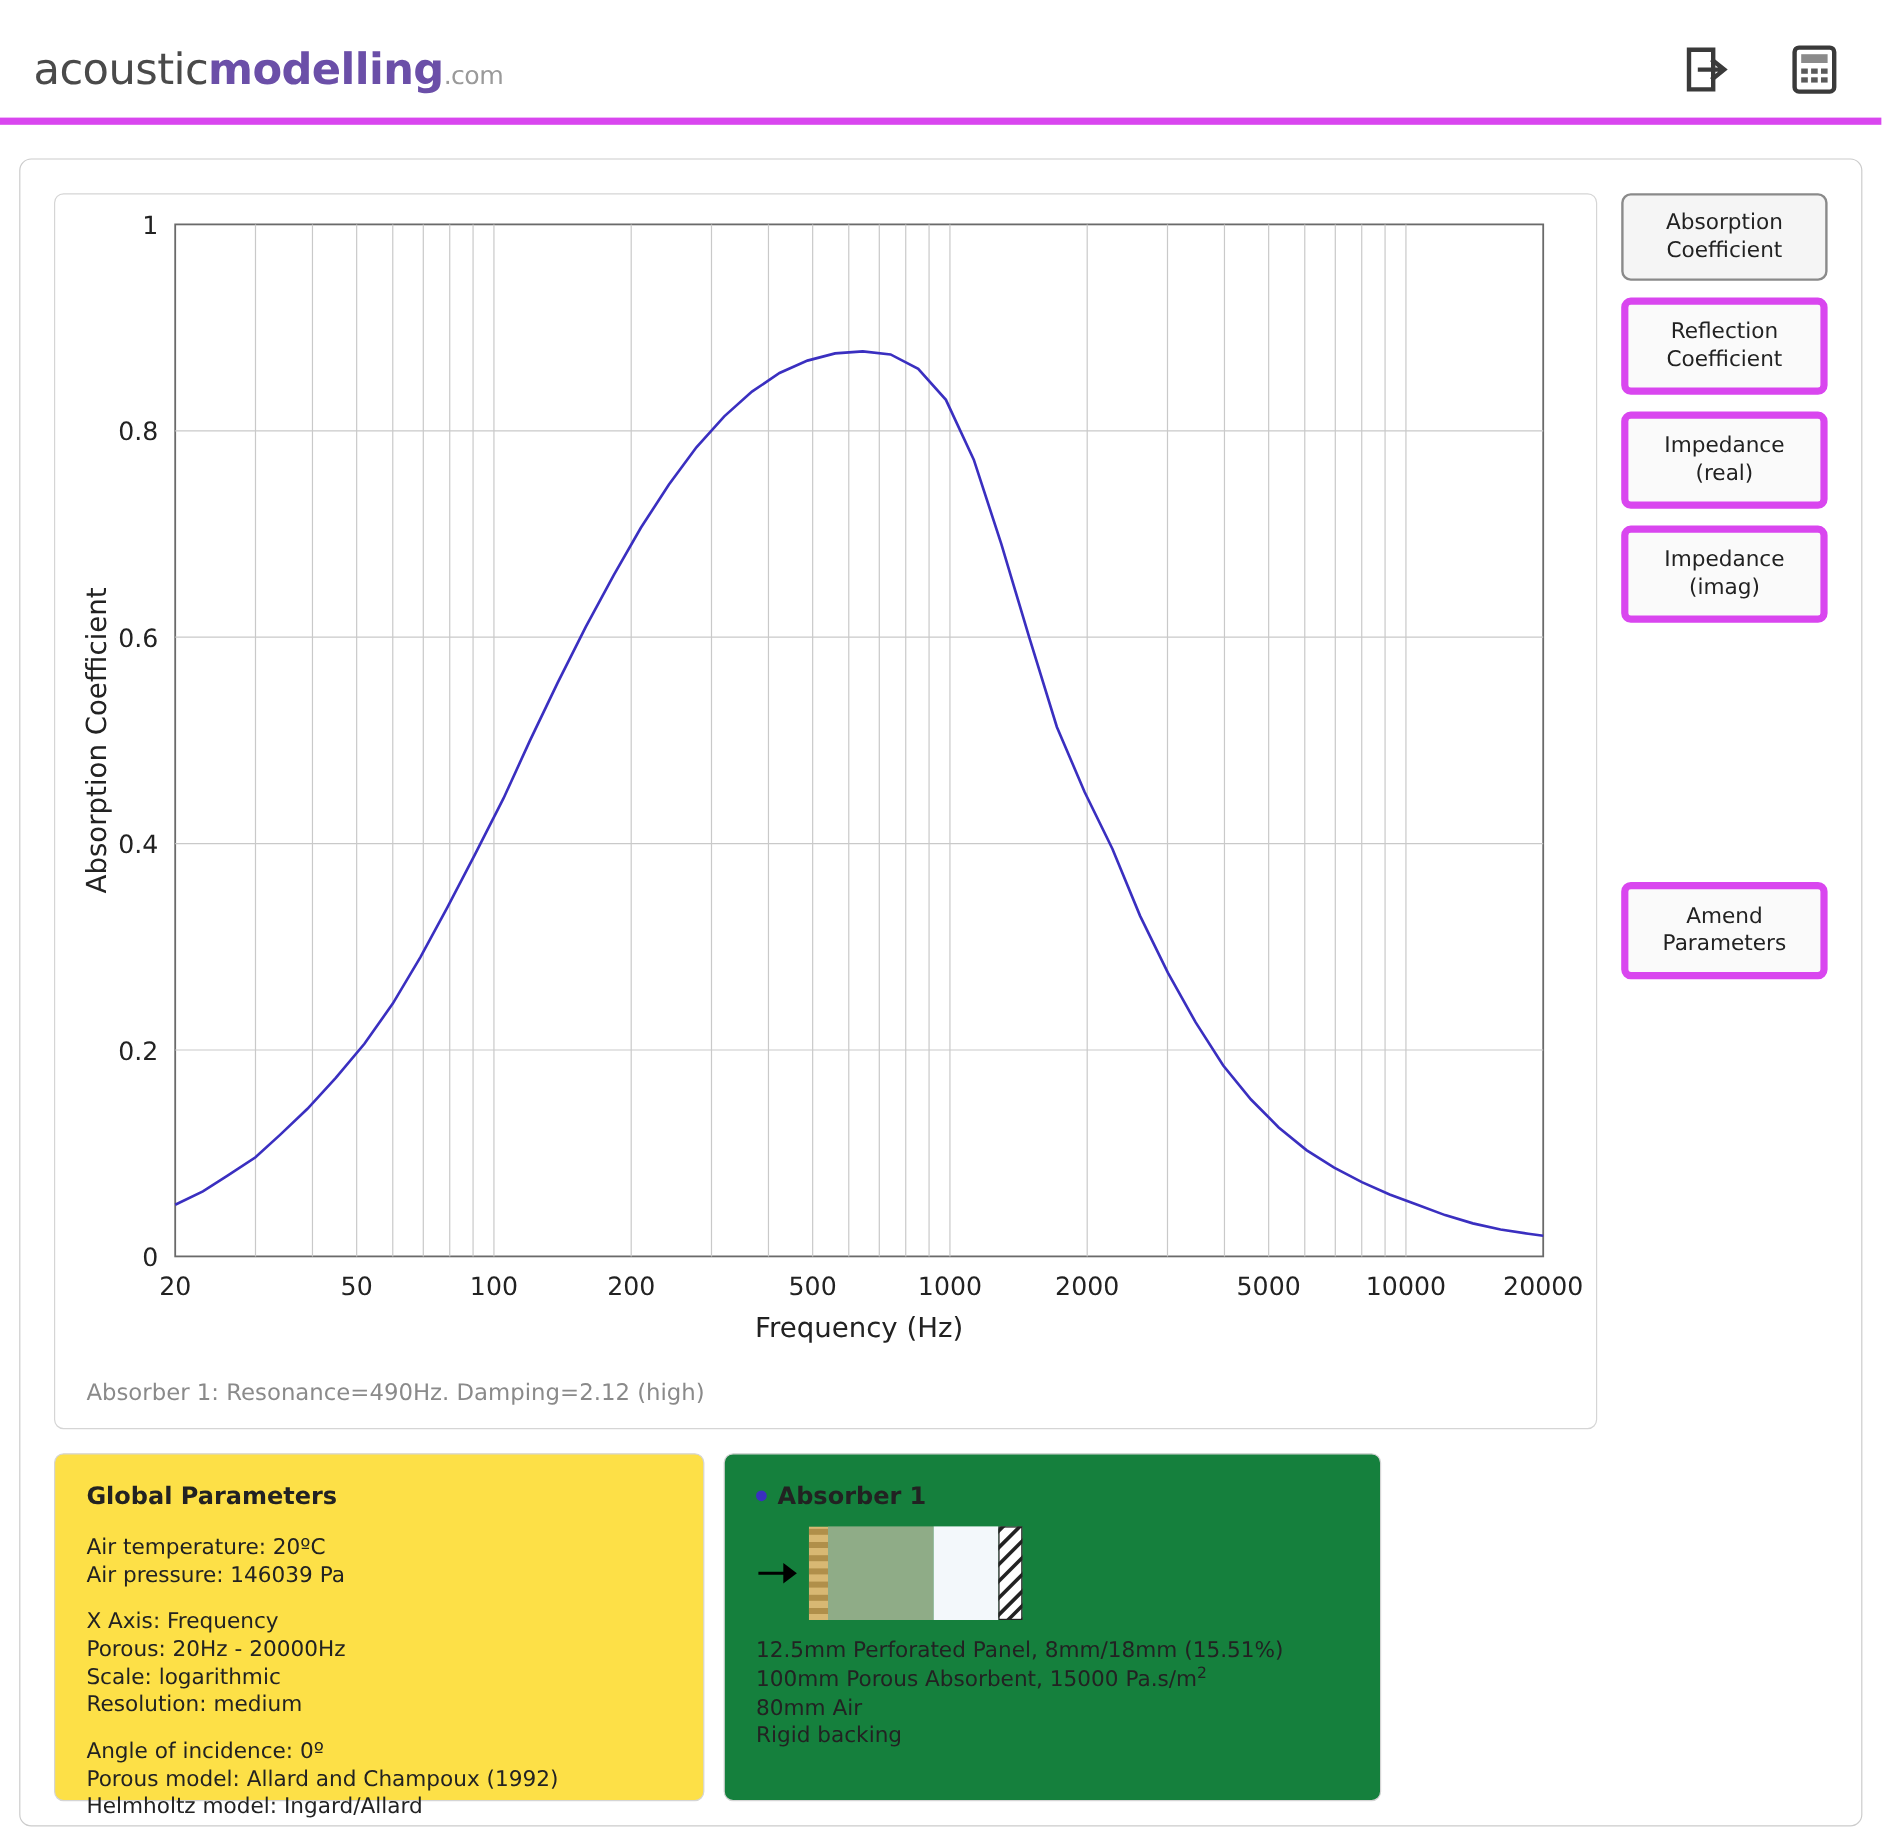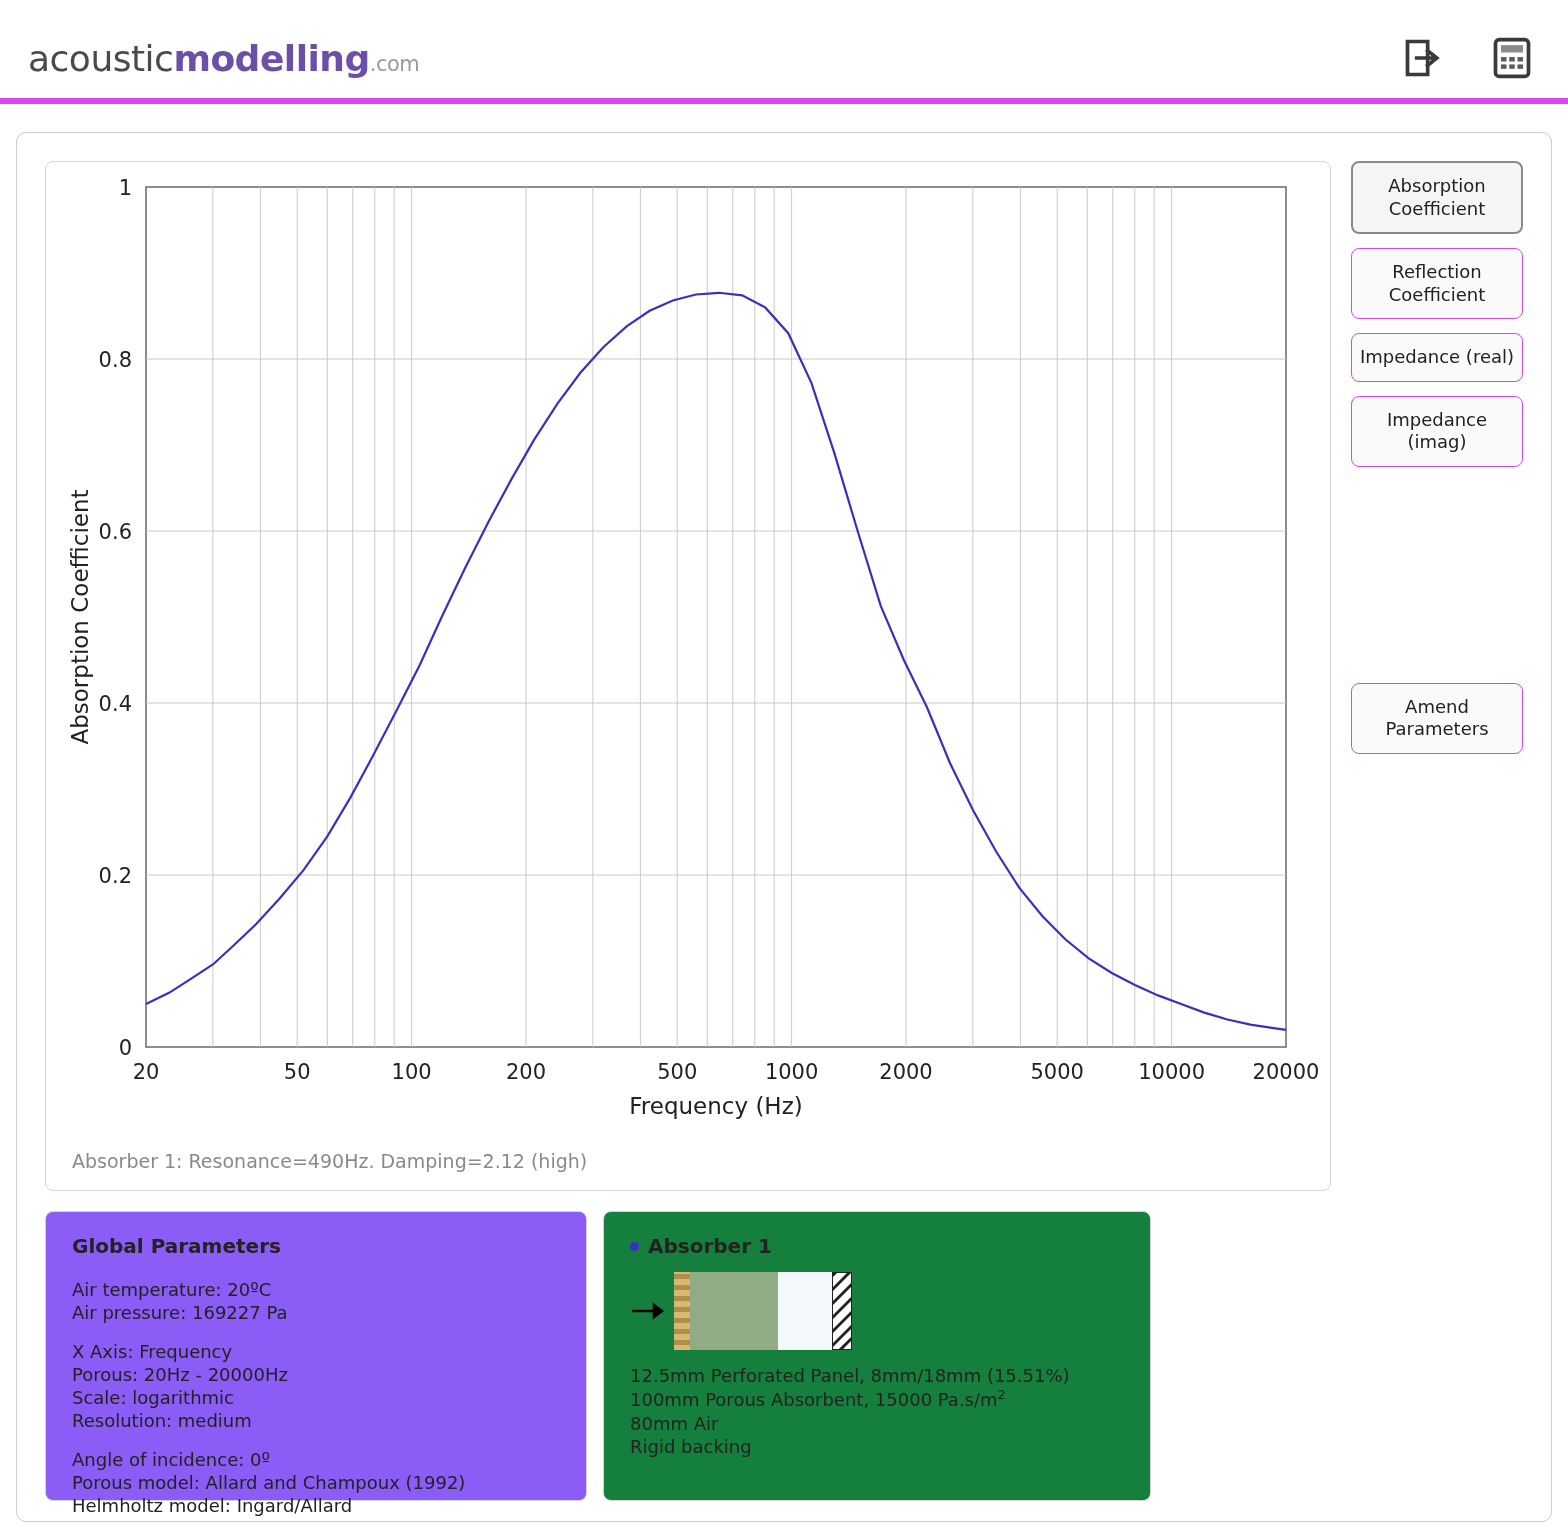--- a/index.html
+++ b/index.html
@@ -68,21 +68,21 @@
   }
 
   
   .side-buttons {
     position: absolute;
     left: 1334px; top: 28px;
     width: 176px;
   }
   .sbtn {
     width: 172px;
-    border: 1px solid #d946ef;
+    border: 6px solid #d946ef;
     border-radius: 8px;
     background: #fafafa;
     color: #222;
     font-size: 18px;
     line-height: 1.25;
     text-align: center;
     padding: 12px 4px;
     margin-bottom: 14px;
     cursor: pointer;
     font-family: "DejaVu Sans", "Liberation Sans", sans-serif;
@@ -90,21 +90,21 @@
   .sbtn.selected { border: 2px solid #8a8a8a; background: #f5f5f5; }
   .sbtn.amend { margin-top: 216px; }
 
   
   .globals {
     position: absolute;
     left: 28px; top: 1078px;
     width: 542px; height: 290px;
     border: 1px solid #d5d5d5;
     border-radius: 8px;
-    background: #8b5cf6;
+    background: #fde047;
     padding: 22px 26px;
   }
   .absorber {
     position: absolute;
     left: 586px; top: 1078px;
     width: 548px; height: 290px;
     border: 1px solid #d5d5d5;
     border-radius: 8px;
     background: #15803d;
     padding: 22px 26px;
@@ -228,21 +228,21 @@
       <div class="sbtn selected">Absorption Coefficient</div>
       <div class="sbtn">Reflection Coefficient</div>
       <div class="sbtn">Impedance (real)</div>
       <div class="sbtn">Impedance (imag)</div>
       <div class="sbtn amend">Amend Parameters</div>
     </div>
 
     <div class="globals">
       <div class="card-title">Global Parameters</div>
       <div class="param-line">Air temperature: 20ºC</div>
-      <div class="param-line">Air pressure: 169227 Pa</div>
+      <div class="param-line">Air pressure: 146039 Pa</div>
       <div class="param-gap"></div>
       <div class="param-line">X Axis: Frequency</div>
       <div class="param-line">Porous: 20Hz - 20000Hz</div>
       <div class="param-line">Scale: logarithmic</div>
       <div class="param-line">Resolution: medium</div>
       <div class="param-gap"></div>
       <div class="param-line">Angle of incidence: 0º</div>
       <div class="param-line">Porous model: Allard and Champoux (1992)</div>
       <div class="param-line">Helmholtz model: Ingard/Allard</div>
     </div>

